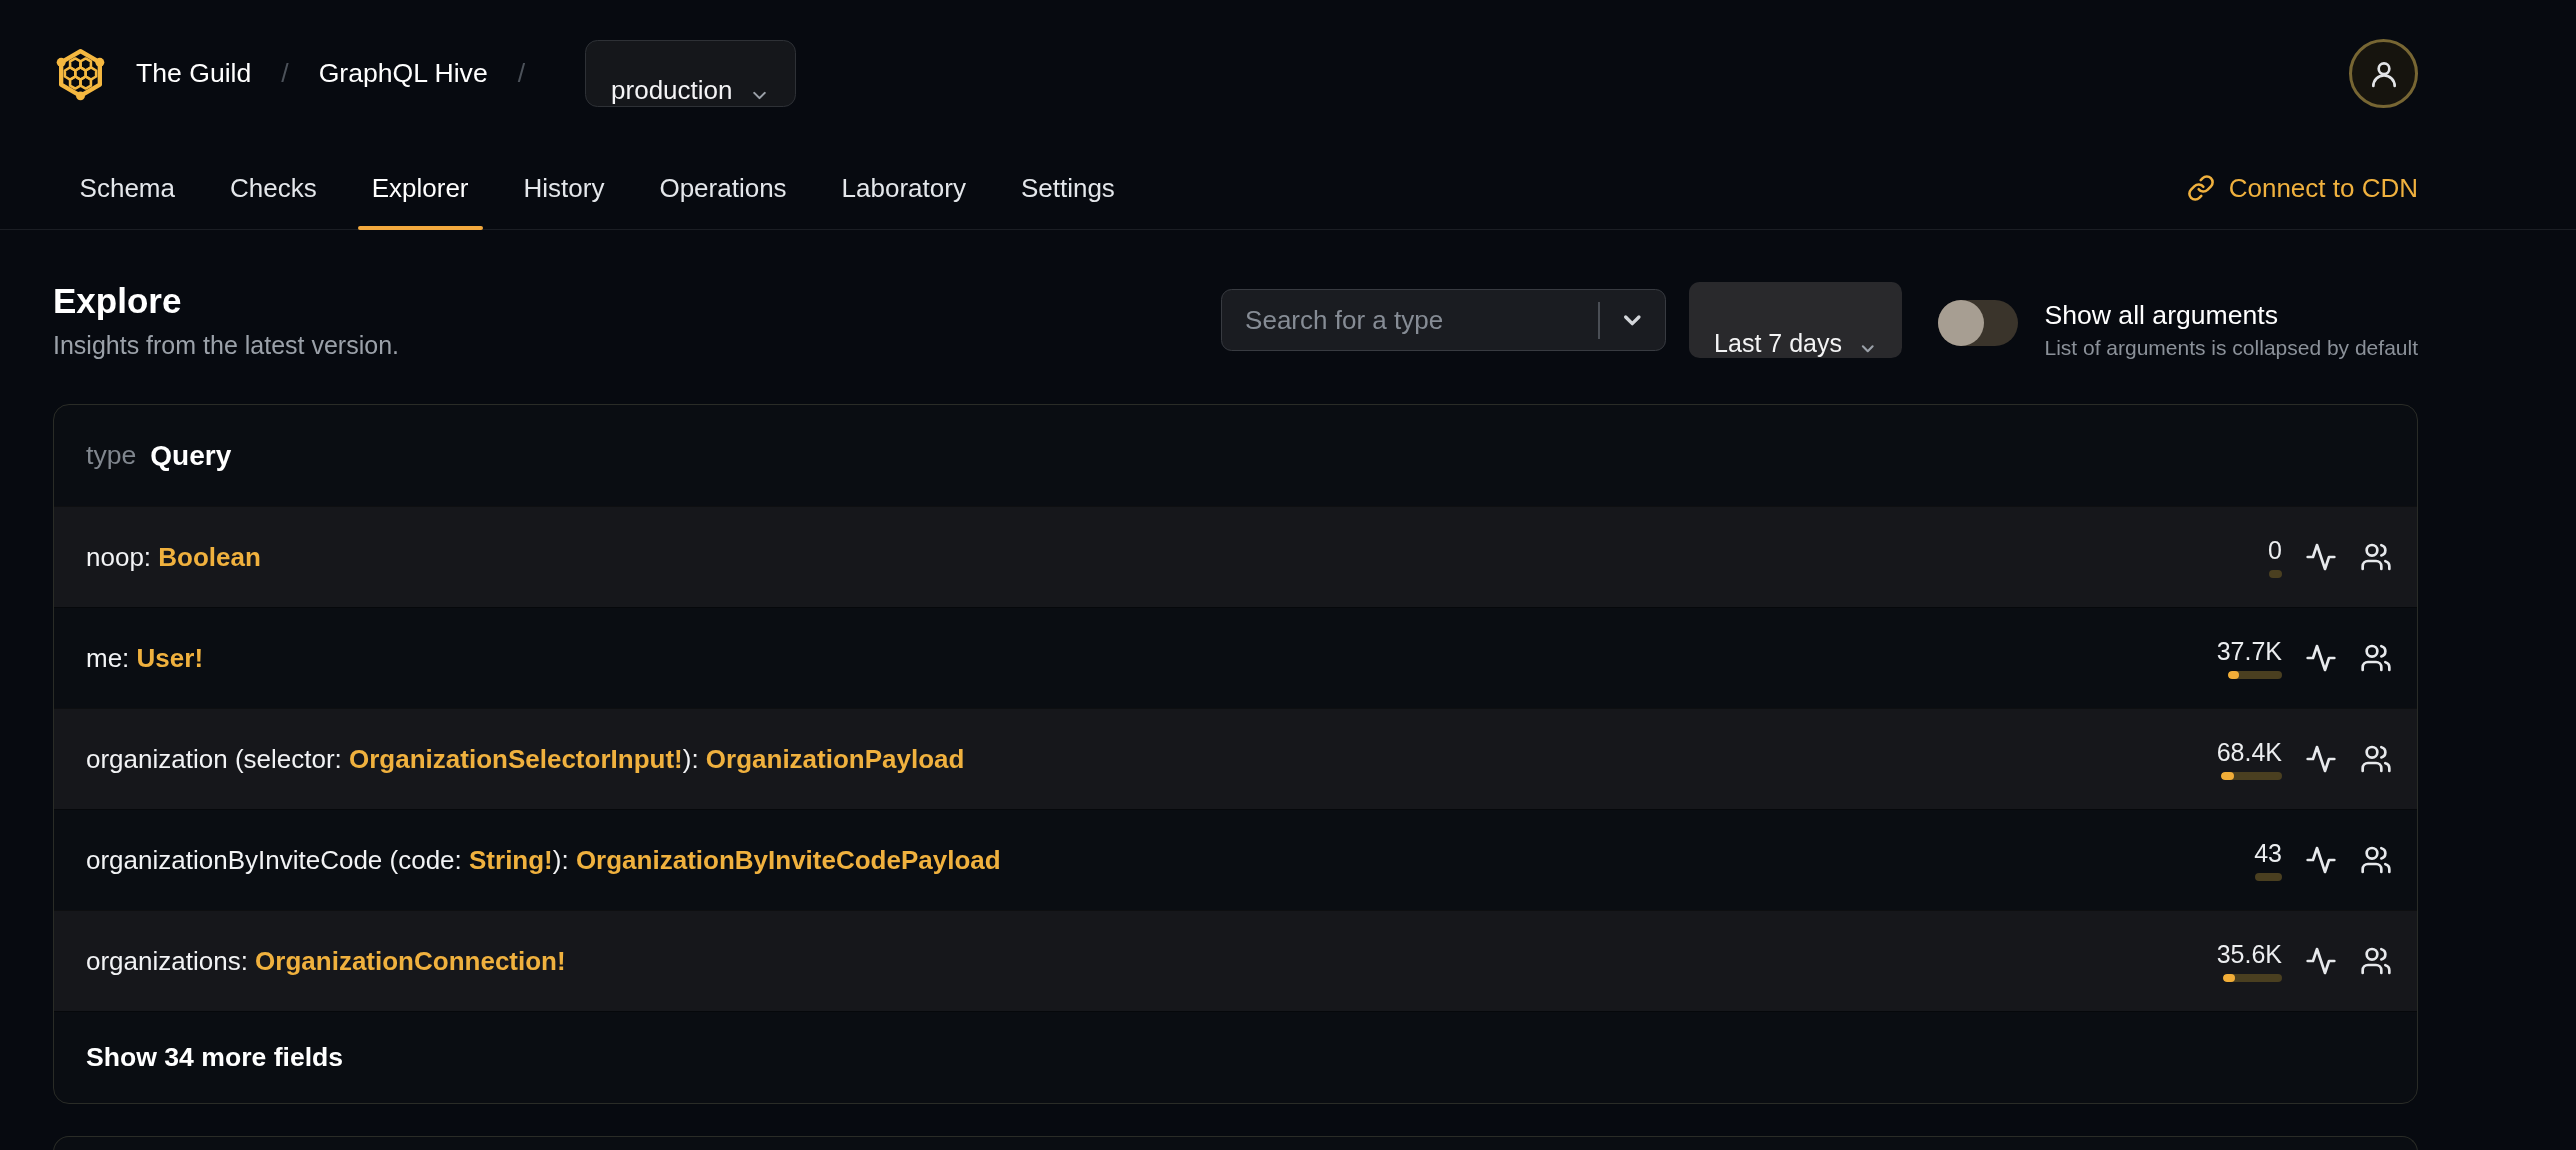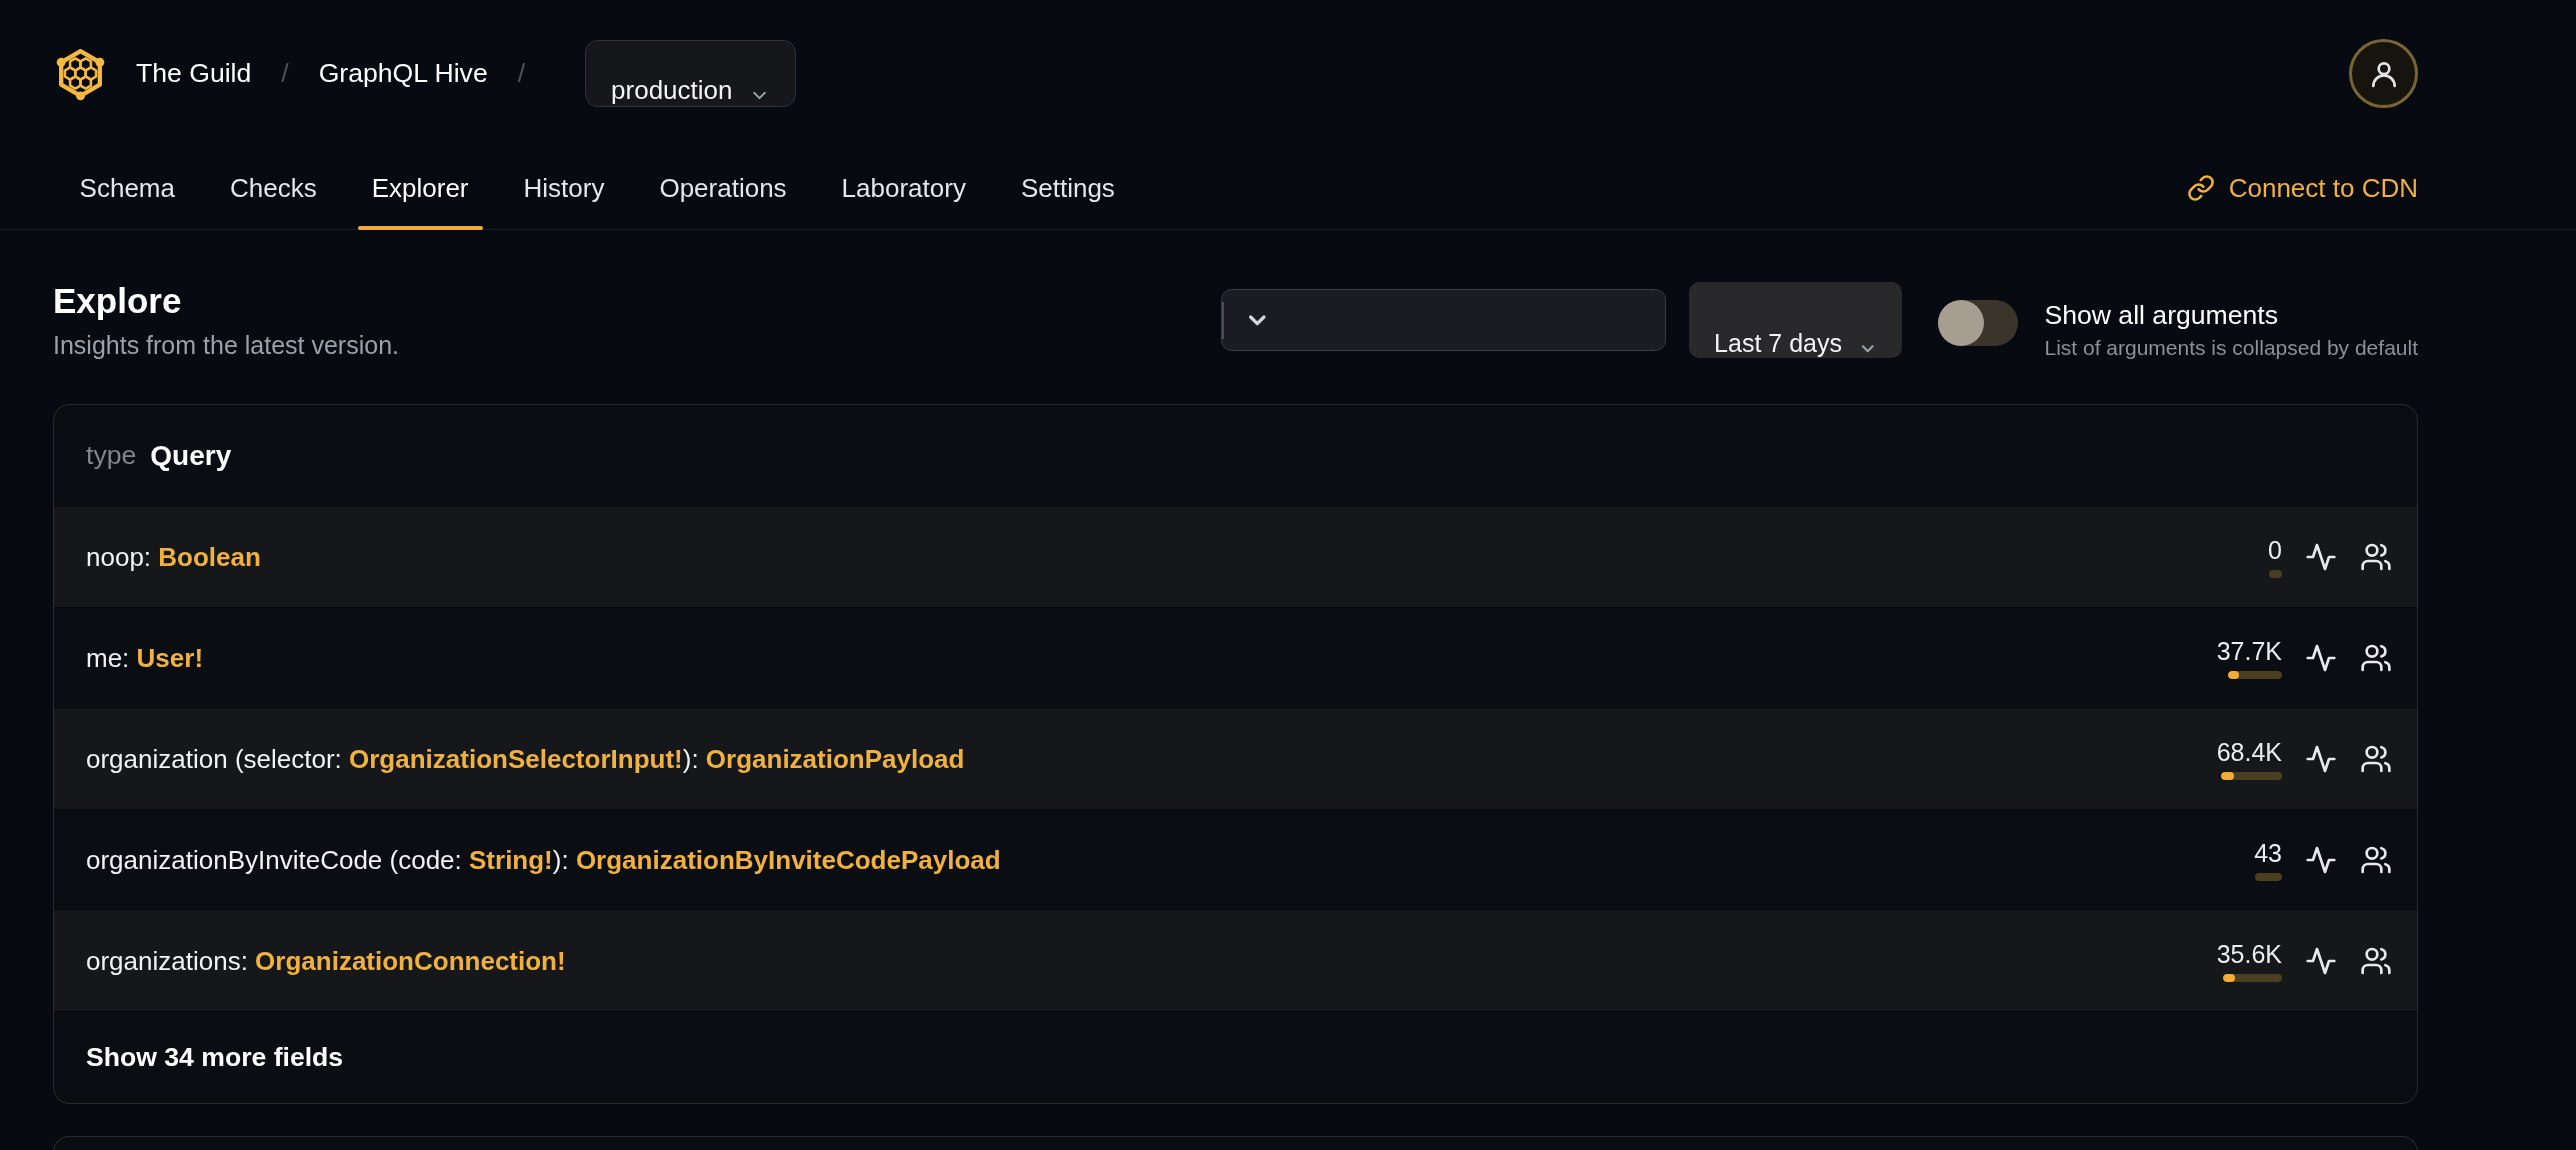--- a/index.html
+++ b/index.html
@@ -181,20 +181,21 @@
   </div>
 </div>
 
 <div class="container pagehead">
   <div>
     <div class="ph-title">Explore</div>
     <div class="ph-sub">Insights from the latest version.</div>
   </div>
   <div class="controls">
     <div class="searchbox">
+      <input type="text" placeholder="Search for a type" style="">
       <div class="search-div"></div>
       <div class="search-chev">
         <svg width="26.6" height="26.6" viewBox="0 0 24 24" fill="none" stroke="currentColor" stroke-width="3" stroke-linecap="round" stroke-linejoin="round">
             <path d="M6 9l6 6 6-6"></path>
           </svg>
       </div>
     </div>
     <div class="period-btn">
       <span class="lbl">Last 7 days</span>
       <span class="chev">

